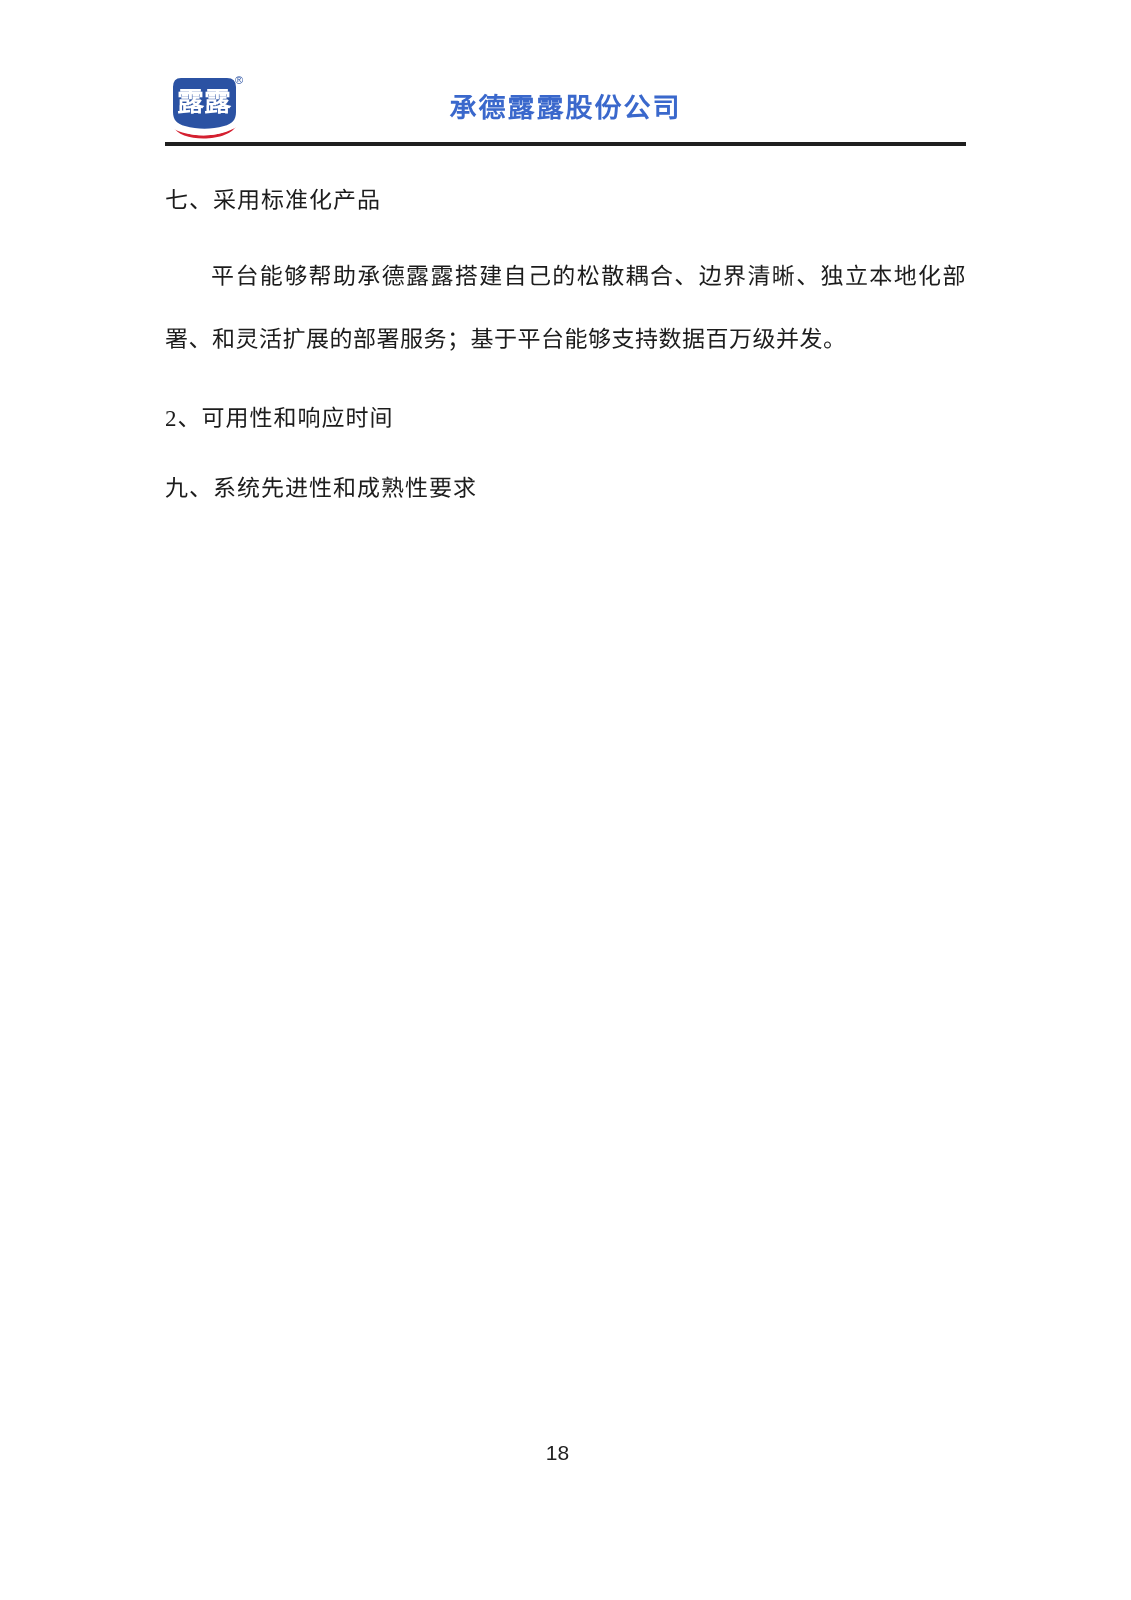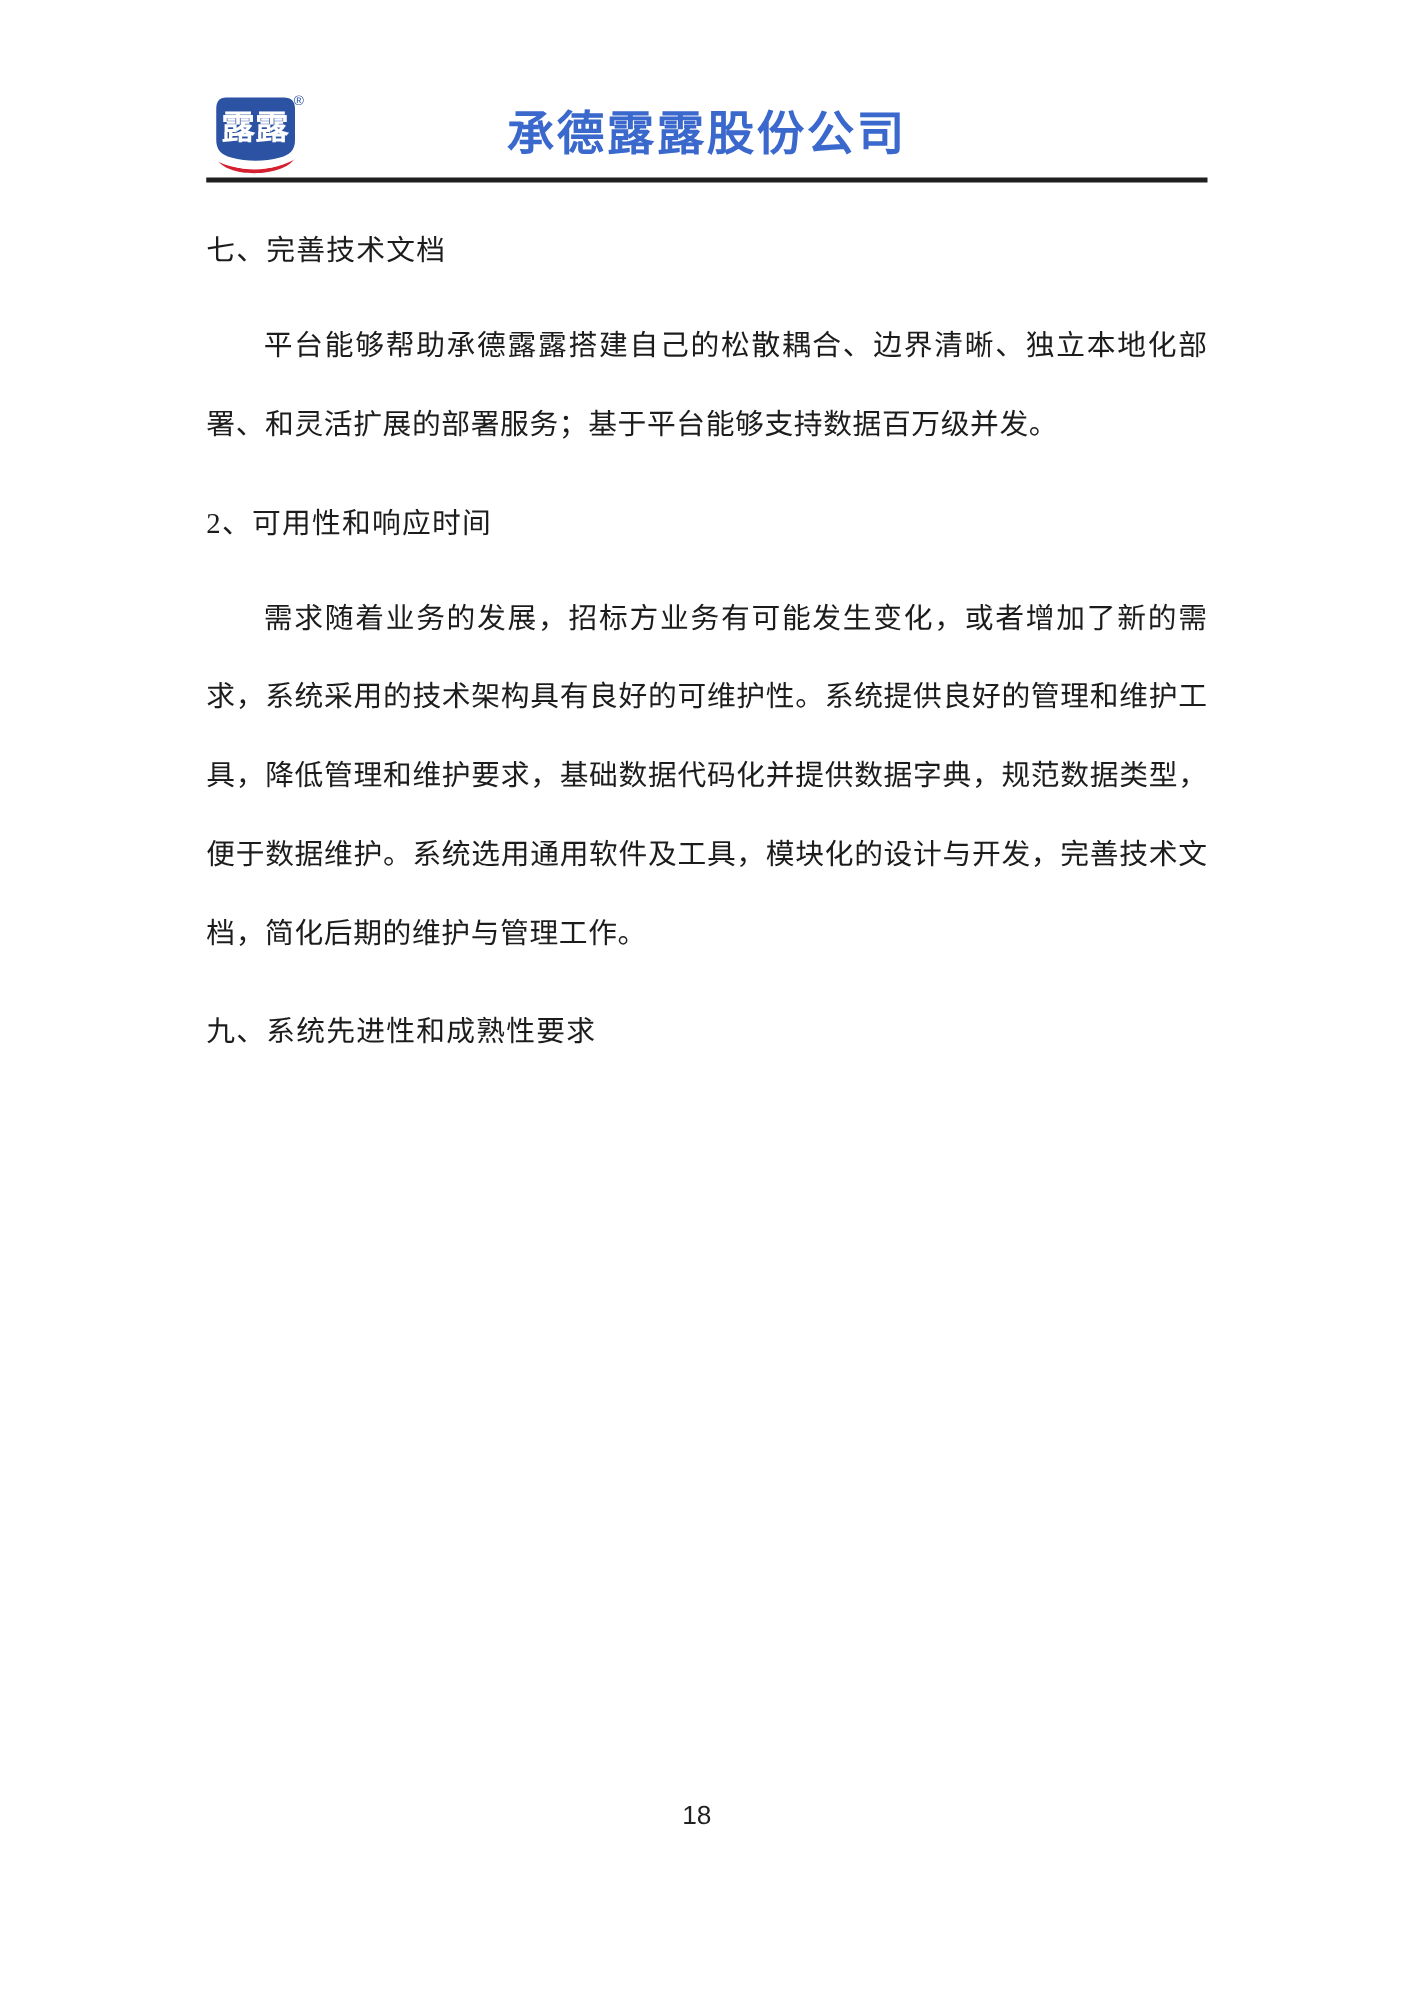--- a/index.html
+++ b/index.html
@@ -35,21 +35,21 @@
   .company-name {
     position: absolute;
     left: 0;
     right: 0;
     top: 0;
     height: 60px;
     line-height: 60px;
     text-align: center;
     font-family: "Liberation Sans", "DejaVu Sans", sans-serif;
     font-weight: bold;
-    font-size: 38px;
+    font-size: 27px;
     letter-spacing: 2px;
     color: var(--brand_blue, #3a68cc);
   }
   
   .doc {
     margin: 0 165px;
     width: 801px;
   }
   .doc-h {
     font-size: 23px;
@@ -96,24 +96,23 @@
 
         <path d="M16,4 H62 Q71,4 71,13 V38 C71,46 67,50 59,52 C46,55.5 33,55.5 20,52 C12,50 8,46 8,38 V13 Q8,4 16,4 Z" fill="#2b52a3"></path>
         <text x="39" y="37" font-size="27" font-weight="bold" fill="#ffffff" text-anchor="middle" font-family="Liberation Serif, DejaVu Serif, serif">露露</text>
         <text x="74" y="10" font-size="11" fill="#2b52a3" text-anchor="middle" font-family="Liberation Sans, DejaVu Sans, sans-serif">®</text>
       </svg>
     </div>
     <div class="company-name">承德露露股份公司</div>
   </header>
 
   <main class="doc">
-    <div class="doc-h first">七、完善技术文档</div>
+    <div class="doc-h first">七、采用标准化产品</div>
     <div class="doc-p">平台能够帮助承德露露搭建自己的松散耦合、边界清晰、独立本地化部署、和灵活扩展的部署服务；基于平台能够支持数据百万级并发。</div>
     <div class="doc-h">2、可用性和响应时间</div>
-    <div class="doc-p">需求随着业务的发展，招标方业务有可能发生变化，或者增加了新的需求，系统采用的技术架构具有良好的可维护性。系统提供良好的管理和维护工具，降低管理和维护要求，基础数据代码化并提供数据字典，规范数据类型，便于数据维护。系统选用通用软件及工具，模块化的设计与开发，完善技术文档，简化后期的维护与管理工作。</div>
     <div class="doc-h">九、系统先进性和成熟性要求</div>
   </main>
 
   <footer class="footer">
     <span>18</span>
   </footer>
 
 </div>
 
 </body></html>

